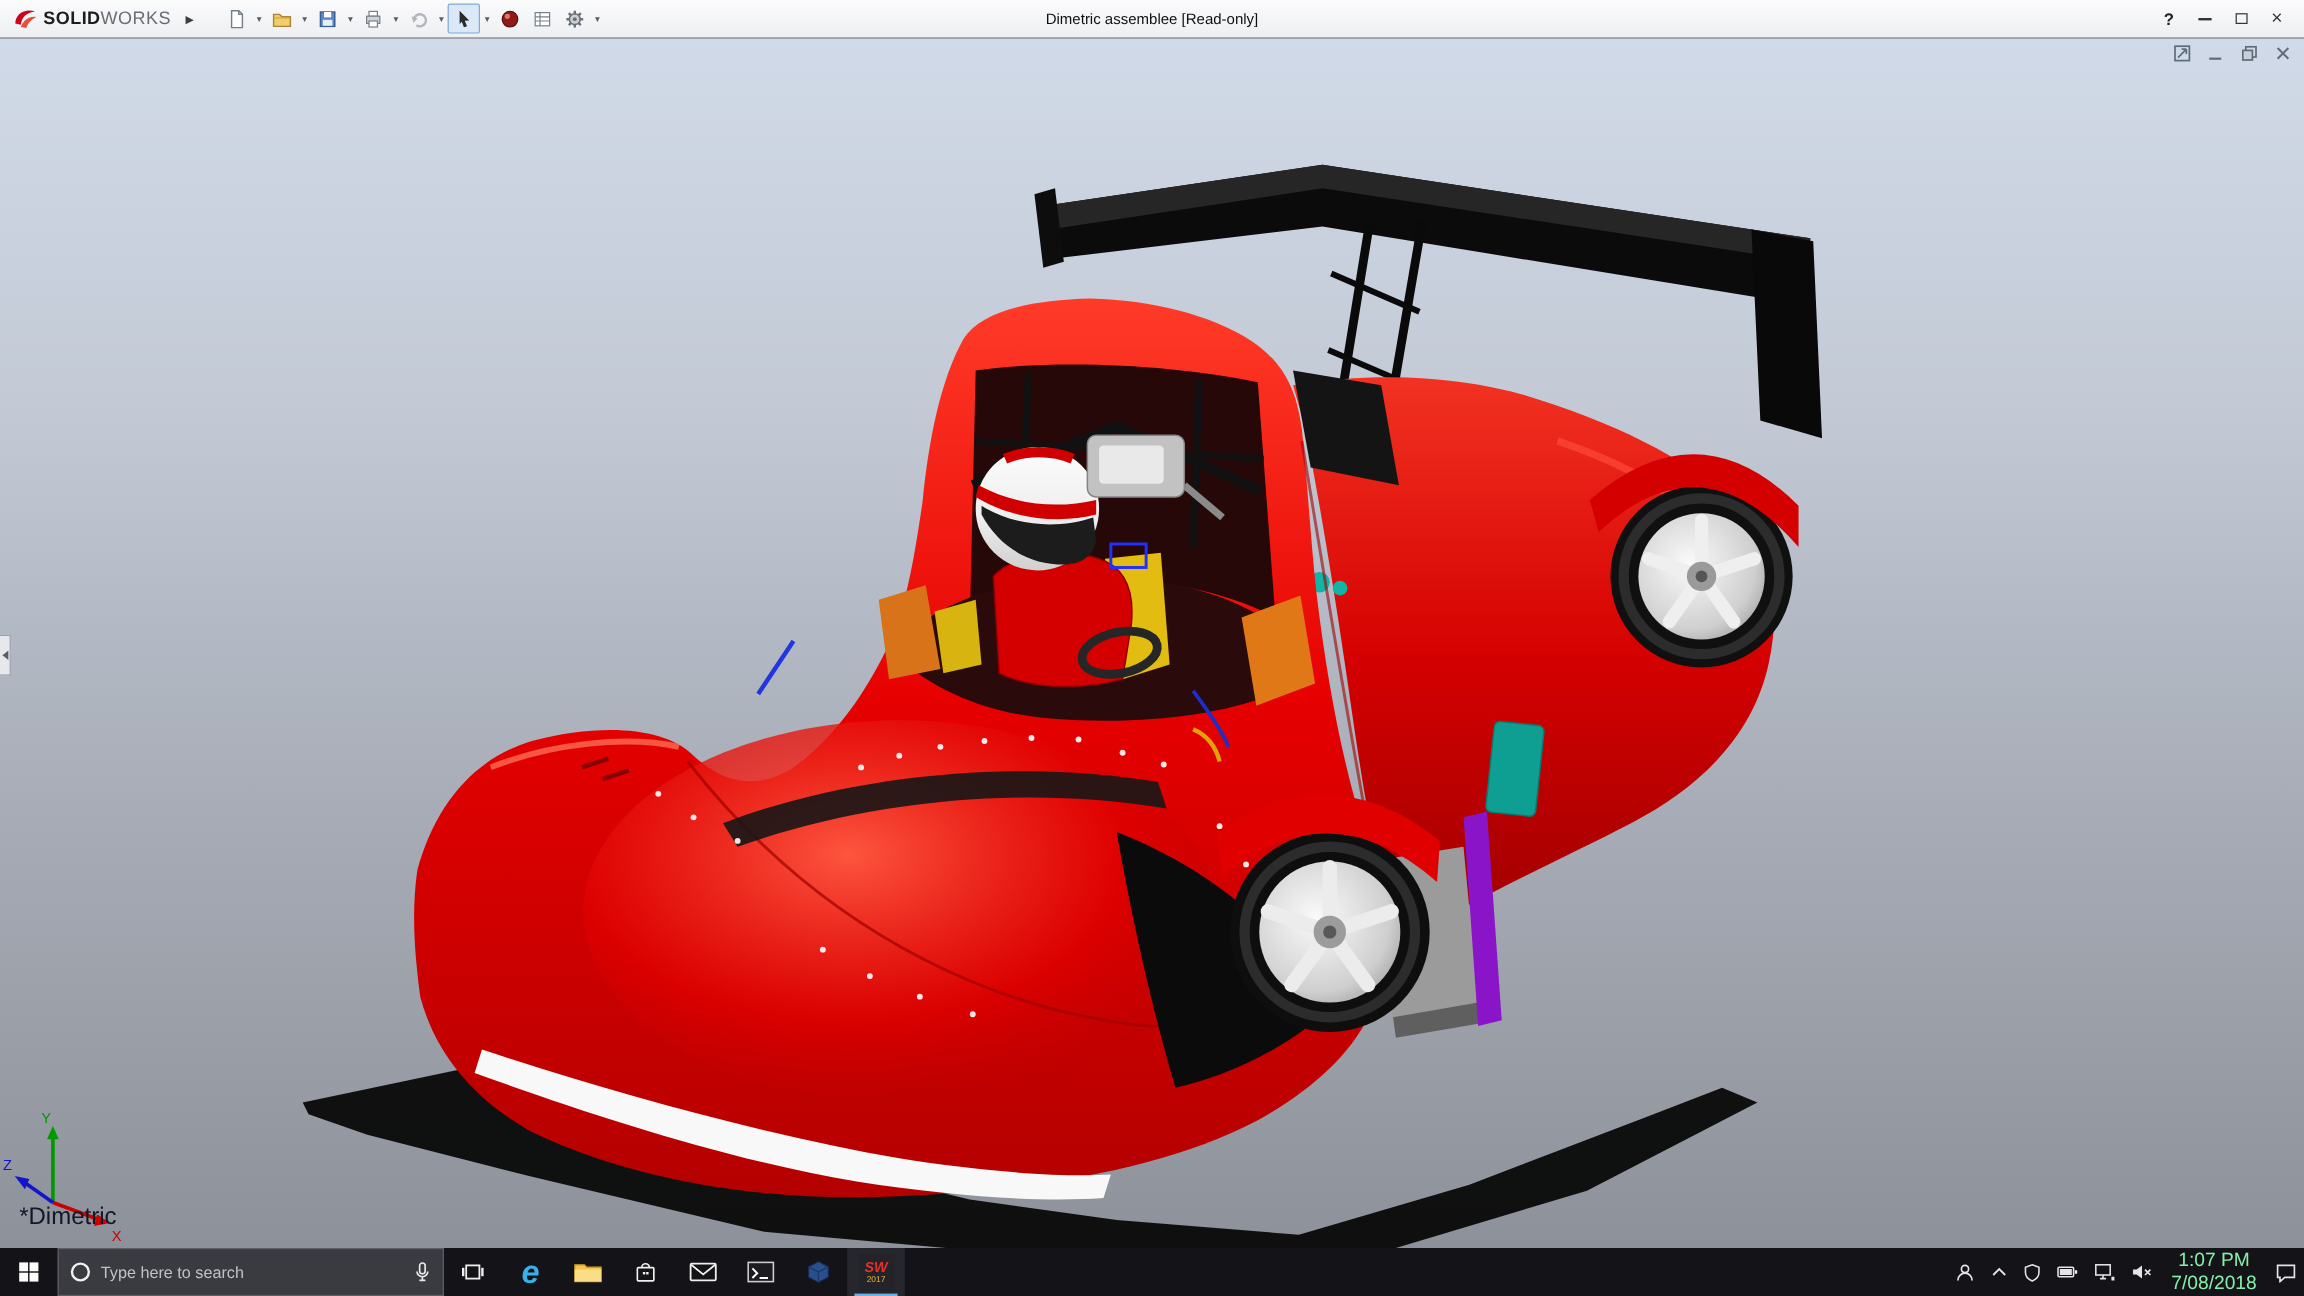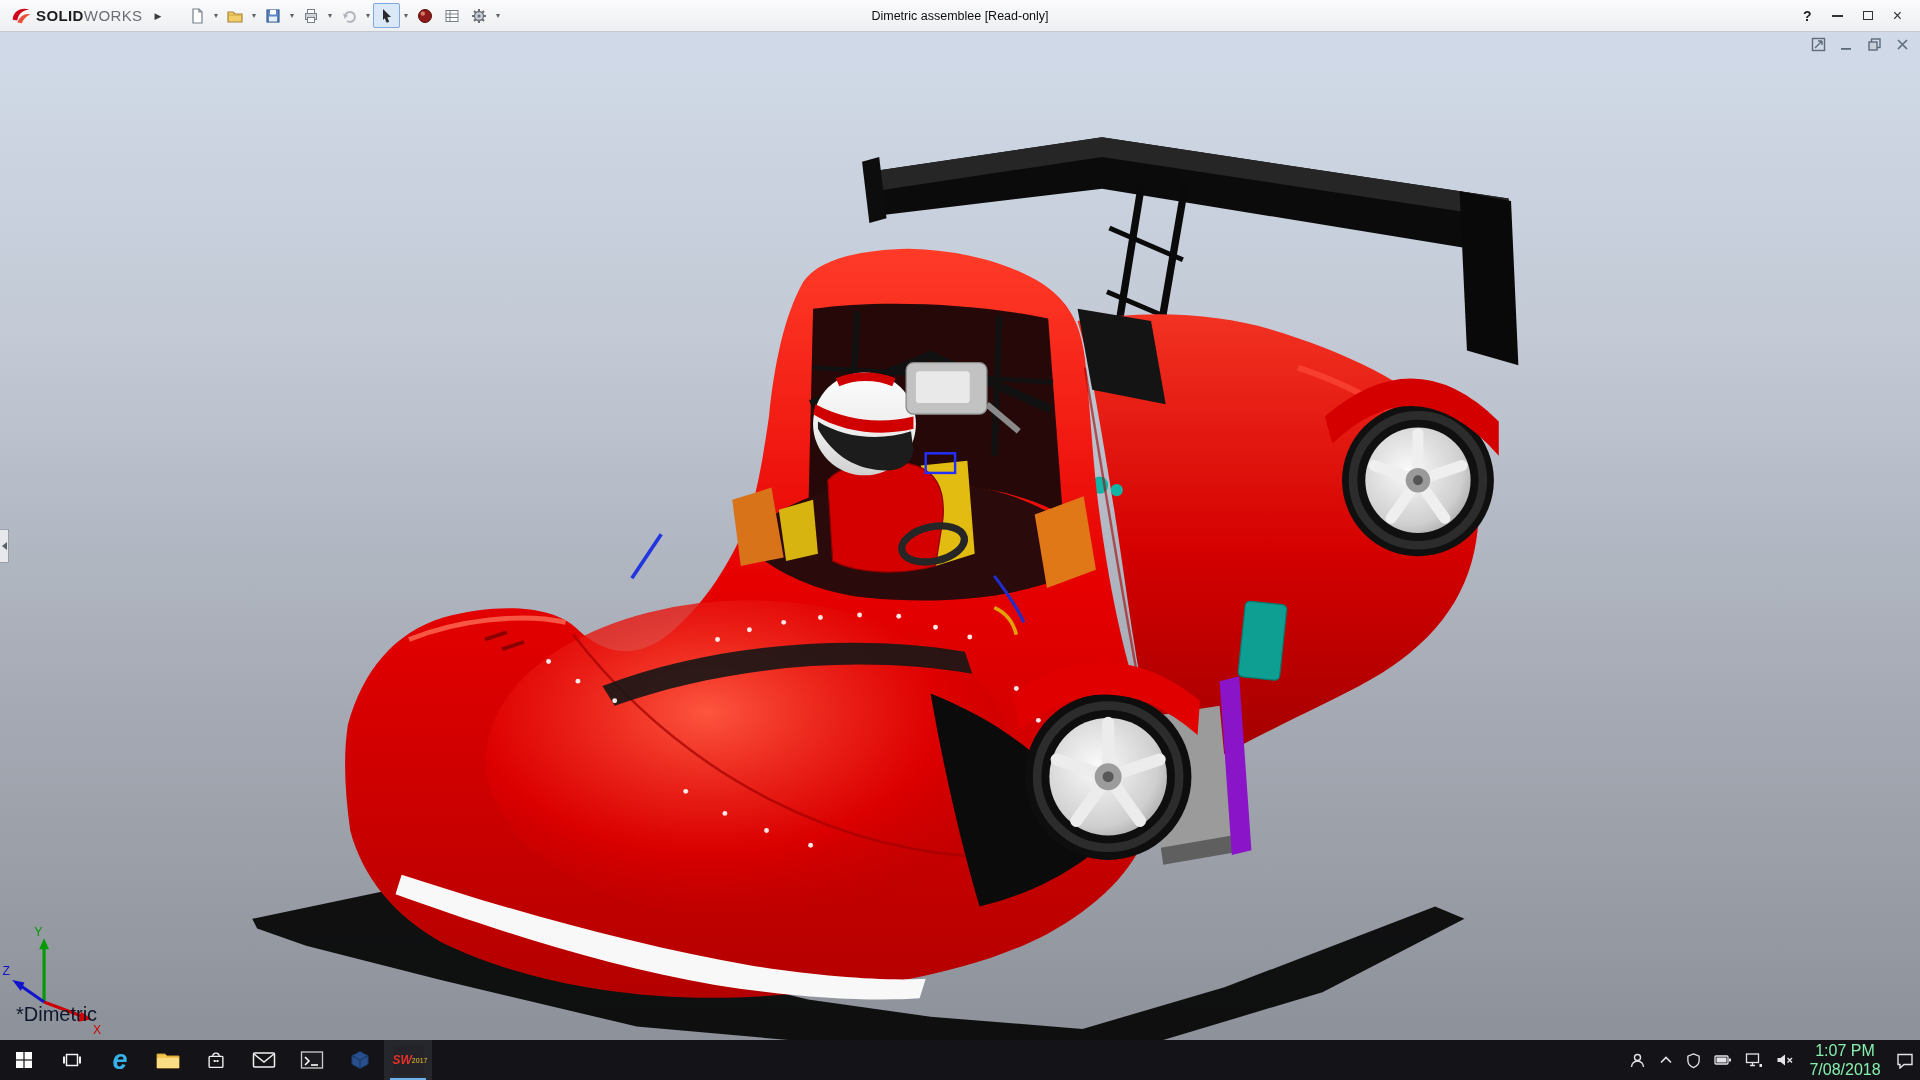--- a/index.html
+++ b/index.html
@@ -42,21 +42,21 @@
   #taskbar { position:absolute; bottom:0; left:0; width:1920px; height:40px;
     background:#141418; display:flex; align-items:stretch; color:#e8e8ea; }
   .tb-slot { width:48px; display:flex; align-items:center; justify-content:center; }
   #search-box { width:322px; background:#3a3a41; border:1px solid #5e5e66;
     display:flex; align-items:center; gap:9px; padding:0 10px; }
   #cortana-ring { width:16px; height:16px; border:2px solid #f0f0f0; border-radius:50%; flex:none; }
   #search-input { flex:1; background:transparent; border:none; outline:none;
     color:#c6c6ca; font-size:13.5px; font-family:"Liberation Sans",sans-serif; }
   #search-input::placeholder { color:#c1c1c6; opacity:1; }
   .sw-tile { width:31px; height:31px; background:#232329; border-radius:3px;
-    display:flex; flex-direction:row; align-items:center; line-height:1; }
+    display:flex; flex-direction:column; align-items:center; justify-content:center; line-height:1; }
   .sw-tile .l1 { color:#e23127; font-weight:700; font-size:12px; font-style:italic; }
   .sw-tile .l2 { color:#f0c030; font-size:7px; margin-top:1px; }
   .tb-slot.running { background:#26262d; position:relative; }
   .tb-slot.running::after { content:""; position:absolute; bottom:0; left:6px; right:6px; height:2px; background:#6cb2e8; }
   #tray { margin-left:auto; display:flex; align-items:center; gap:13px; padding-right:6px; }
   #clock { text-align:center; font-size:16px; line-height:1.2; color:#86efac; width:76px; }
   .edge-e { font-size:27px; font-weight:700; color:#38b0e8; font-style:italic; line-height:1; }
 </style>
 </head>
 <body>
@@ -366,20 +366,28 @@
   <footer id="taskbar">
     <div class="tb-slot">
       <svg width="18" height="18" viewBox="0 0 18 18">
         <rect x="1" y="1" width="7.4" height="7.4" fill="#fdfdfd"></rect>
           <rect x="9.6" y="1" width="7.4" height="7.4" fill="#fdfdfd"></rect>
         <rect x="1" y="9.6" width="7.4" height="7.4" fill="#fdfdfd"></rect>
           <rect x="9.6" y="9.6" width="7.4" height="7.4" fill="#fdfdfd"></rect>
       </svg>
     </div>
 
+    <div id="search-box">
+      <div id="cortana-ring"></div>
+      <input id="search-input" type="text" placeholder="Type here to search" style="">
+      <svg width="14" height="18" viewBox="0 0 14 18">
+        <rect x="4.7" y="1.5" width="4.6" height="9" rx="2.3" fill="none" stroke="#e8e8e8" stroke-width="1.4"></rect>
+        <path d="M2.5,8.5 a4.5,4.5 0 0 0 9,0 M7,13 v3 M4.5,16 h5" fill="none" stroke="#e8e8e8" stroke-width="1.4"></path>
+      </svg>
+    </div>
 
     <div class="tb-slot">
       <svg width="20" height="20" viewBox="0 0 20 20">
         <rect x="4.5" y="4.5" width="11" height="11" fill="none" stroke="#f0f0f0" stroke-width="1.5"></rect>
         <rect x="1" y="6.5" width="2" height="7" fill="#f0f0f0"></rect>
           <rect x="17" y="6.5" width="2" height="7" fill="#f0f0f0"></rect>
       </svg>
     </div>
 
     <div class="tb-slot">

